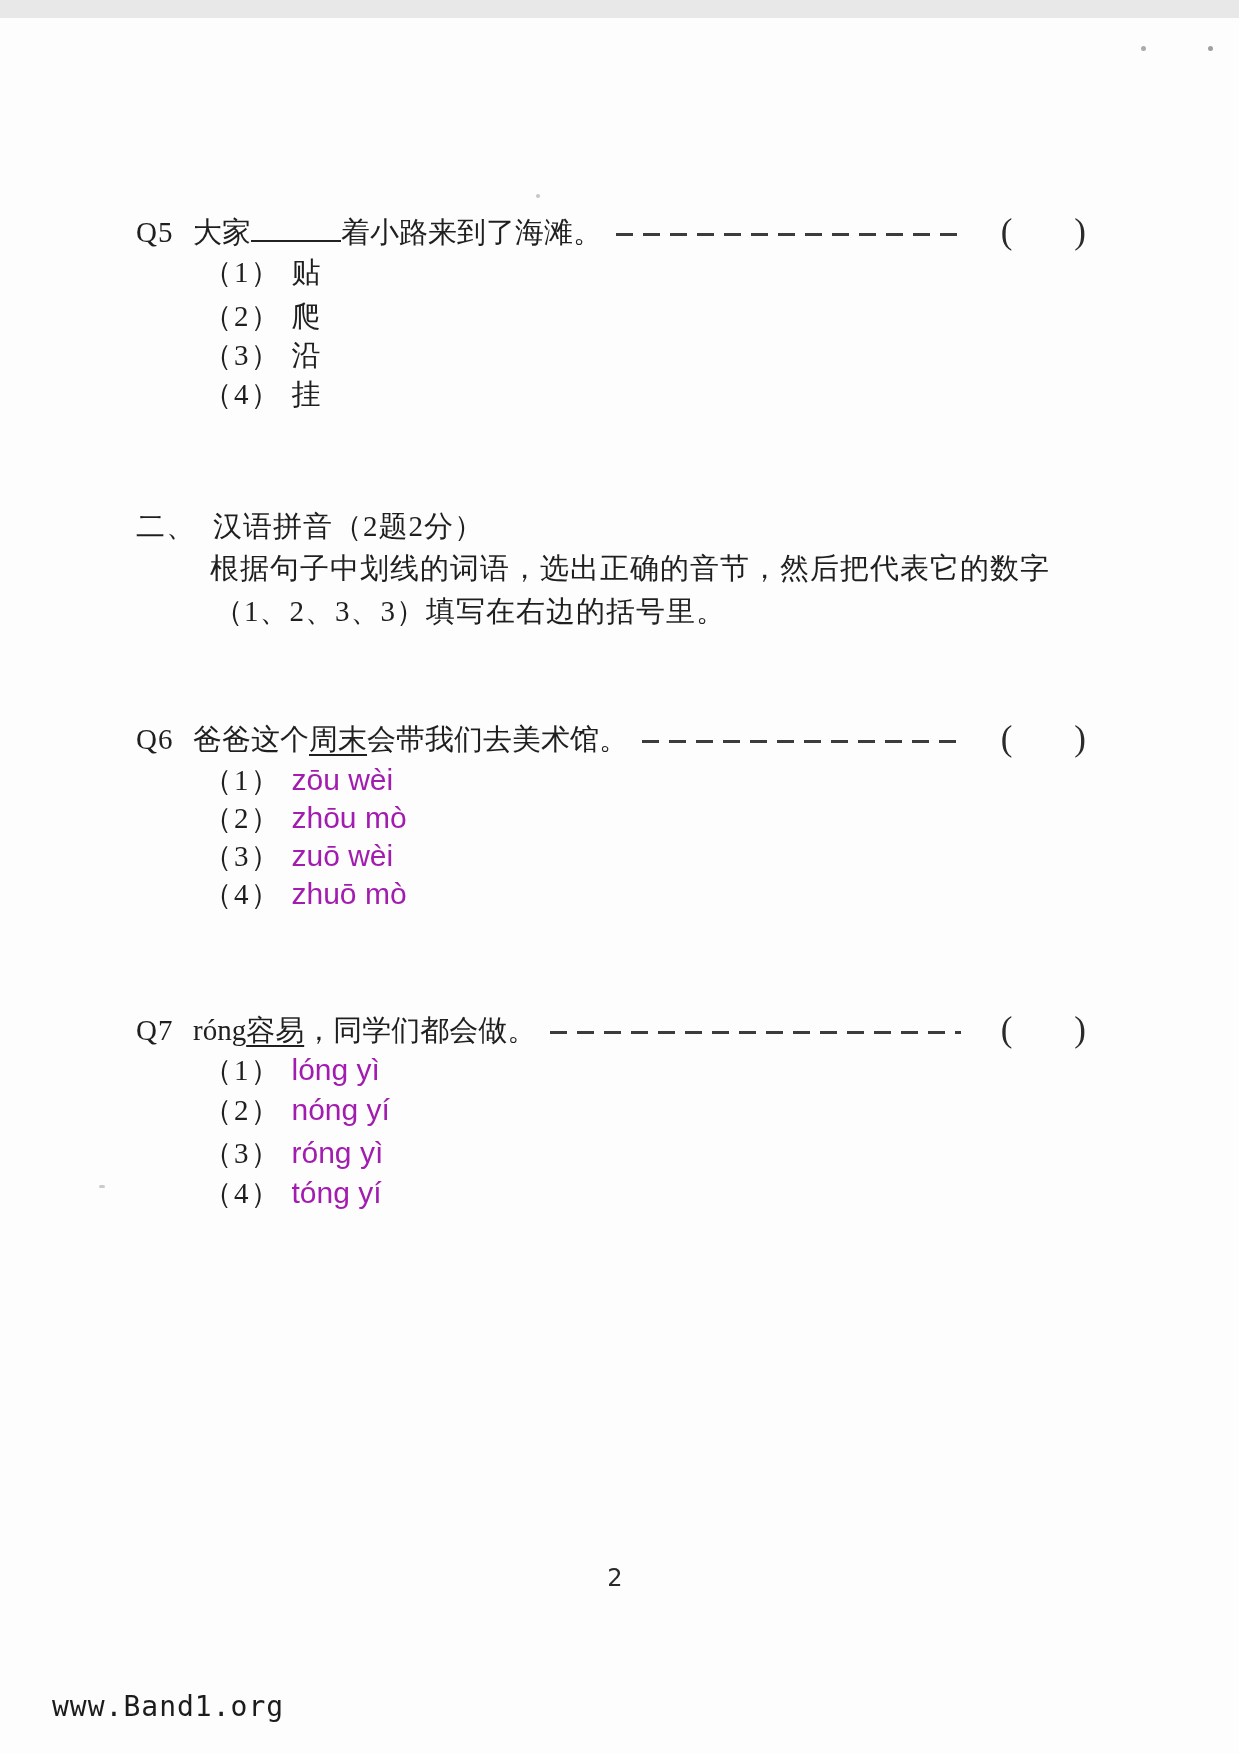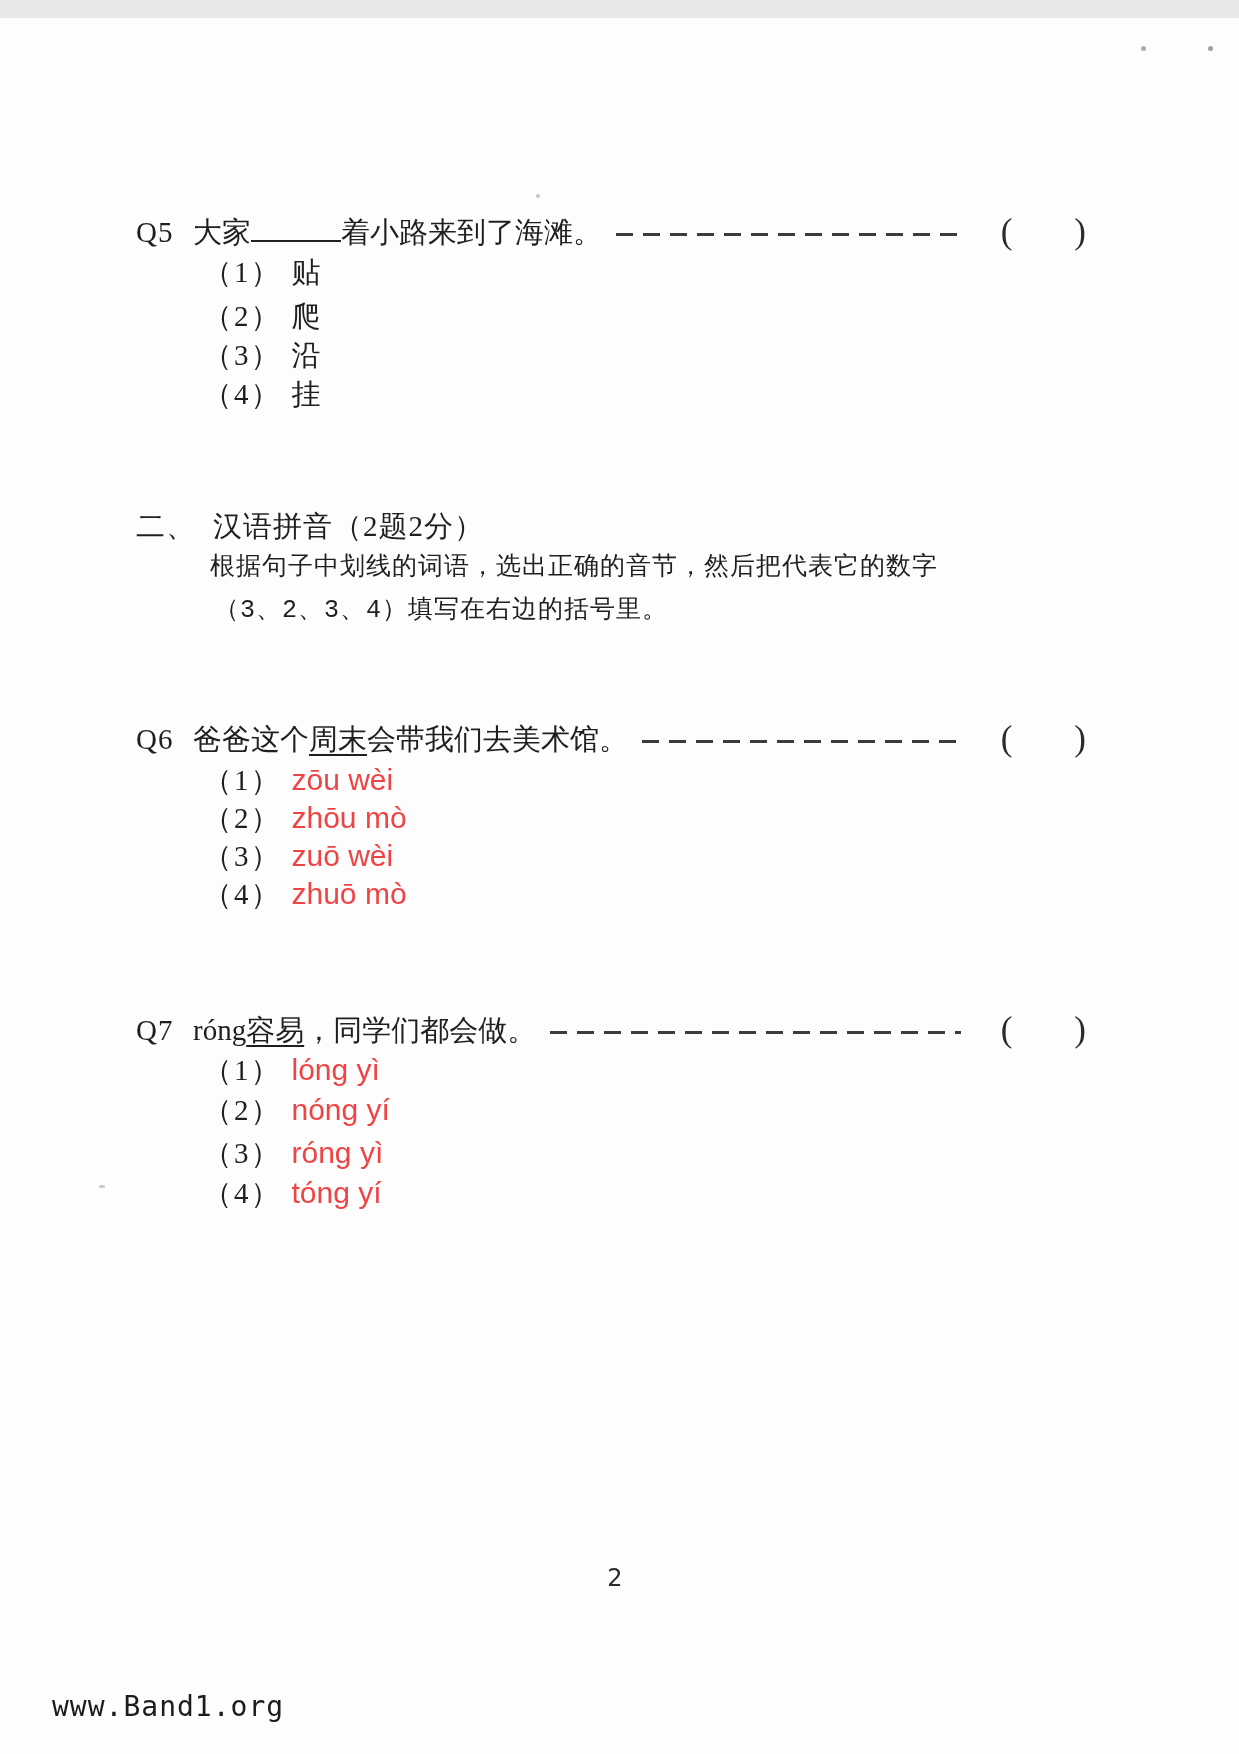--- a/index.html
+++ b/index.html
@@ -43,31 +43,31 @@
     text-underline-offset:5px;
   }
   
   .opt-row{
     position:absolute;left:203px;
     display:flex;align-items:center;
     font-size:29px;line-height:1.2;white-space:nowrap;
   }
   .opt-num{letter-spacing:2px;margin-right:10px;}
   .hanzi{font-family:"Liberation Serif","DejaVu Serif",serif;}
-  .pinyin{font-family:"Liberation Sans","DejaVu Sans",sans-serif;font-size:30px;color:#ef4444;}
+  .pinyin{font-family:"Liberation Sans","DejaVu Sans",sans-serif;font-size:30px;color:#a21caf;}
   
   .sec-line{
     position:absolute;left:136px;
     display:flex;align-items:center;
     font-size:29px;white-space:nowrap;letter-spacing:1px;
   }
   .sec-label{width:77px;flex:0 0 auto;}
   .instr{
     position:absolute;
-    font-size:25px;white-space:nowrap;letter-spacing:1px;font-family:Liberation Mono, monospace;
+    font-size:29px;white-space:nowrap;letter-spacing:1px;
   }
   .page-number{
     position:absolute;left:595px;top:1546px;width:40px;
     text-align:center;
     font-size:24px;font-family:"DejaVu Sans","Liberation Sans",sans-serif;
     color:#2a2a2a;
   }
   .footer-url{
     position:absolute;left:52px;top:1672px;
     font-family:"DejaVu Sans Mono","Liberation Mono",monospace;
@@ -111,21 +111,21 @@
   <div class="opt-row" style="top:359px">
     <span class="opt-num">（4）</span>
     <span class="hanzi">挂</span>
   </div>
 
   <div class="sec-line" style="top:489px">
     <span class="sec-label">二、</span>
     <span>汉语拼音（2题2分）</span>
   </div>
   <div class="instr" style="left:210px;top:531px">根据句子中划线的词语，选出正确的音节，然后把代表它的数字</div>
-  <div class="instr" style="left:214px;top:574px">（3、2、3、4）填写在右边的括号里。</div>
+  <div class="instr" style="left:214px;top:574px">（1、2、3、3）填写在右边的括号里。</div>
 
   <div class="q-line" style="top:699px">
     <span class="q-label">Q6</span>
     <span class="q-sentence"><span>爸爸这个</span><span class="u-word">周末</span><span>会带我们去美术馆。</span></span>
     <span class="dash-line"></span>
     <span class="answer-parens">
       <span class="paren">(</span>
       <span class="paren-gap"></span>
       <span class="paren">)</span>
     </span>

